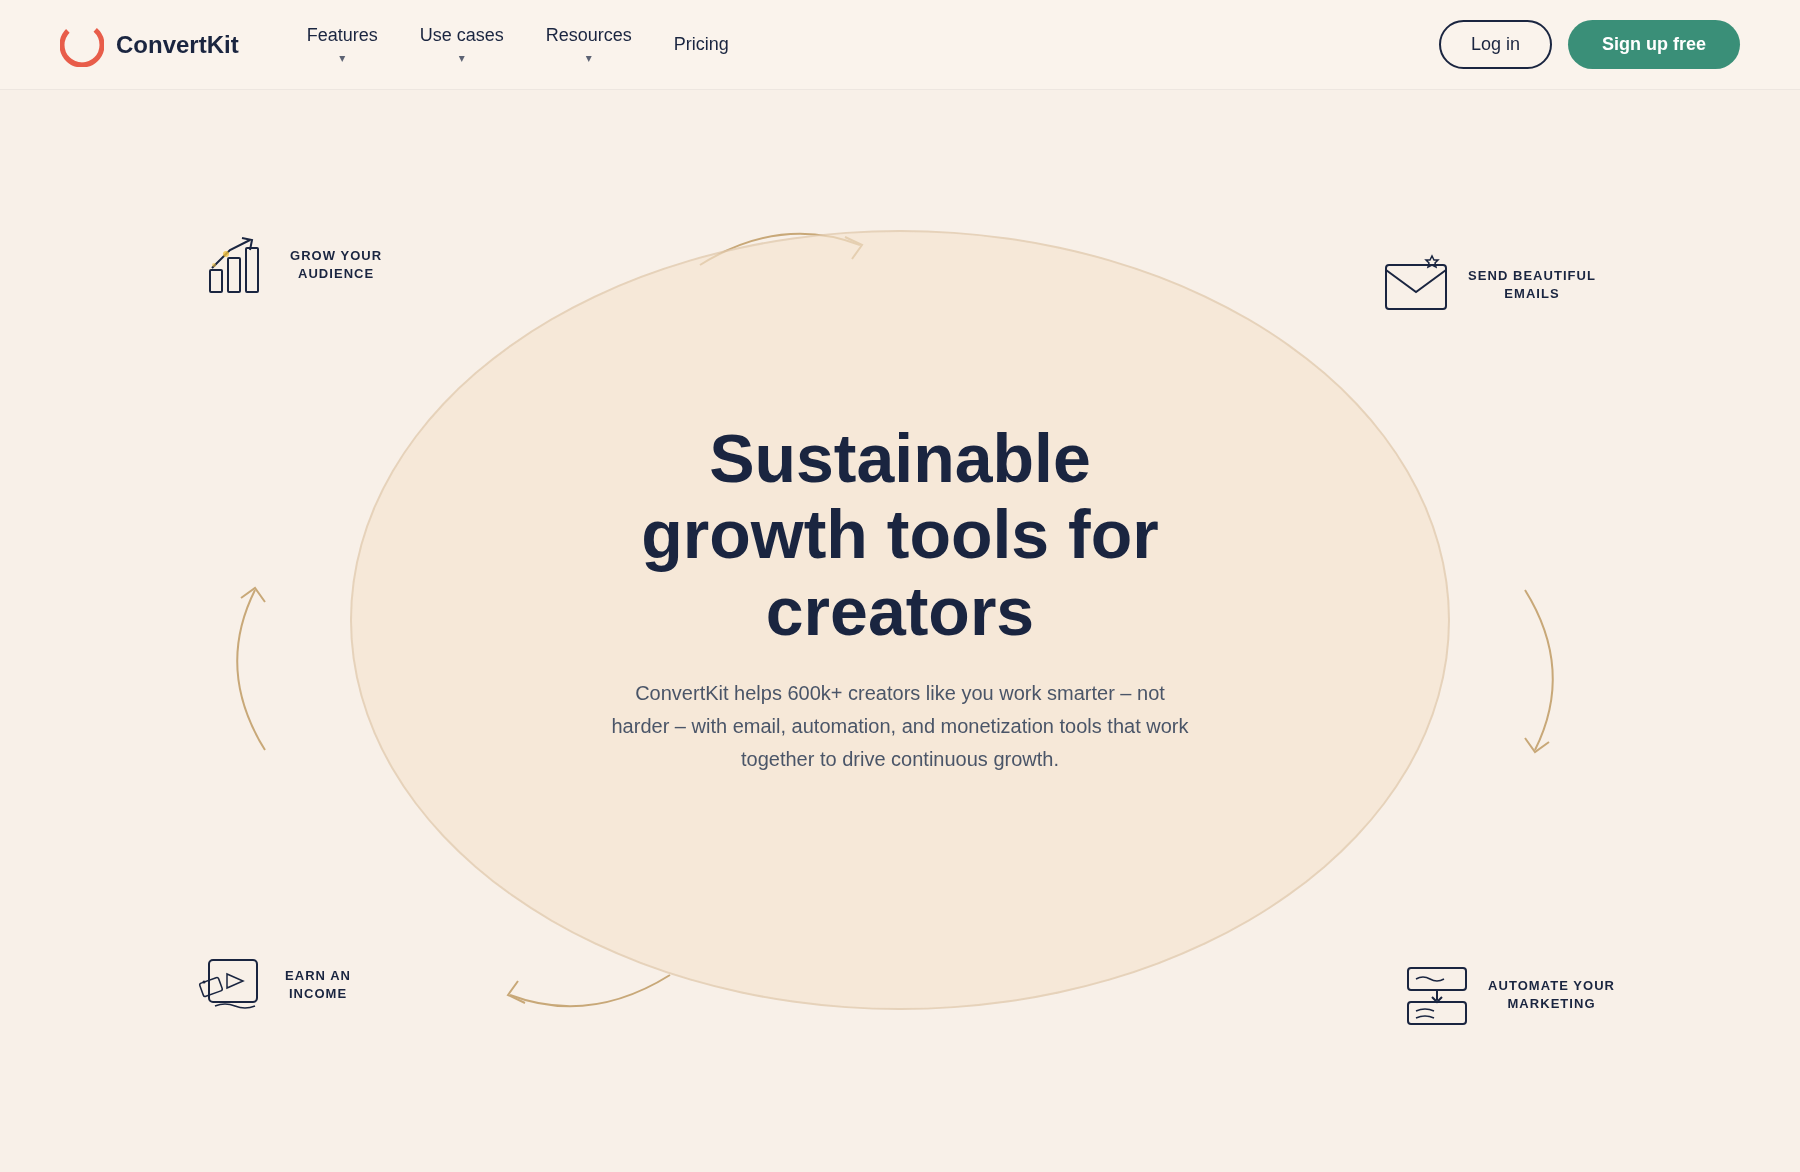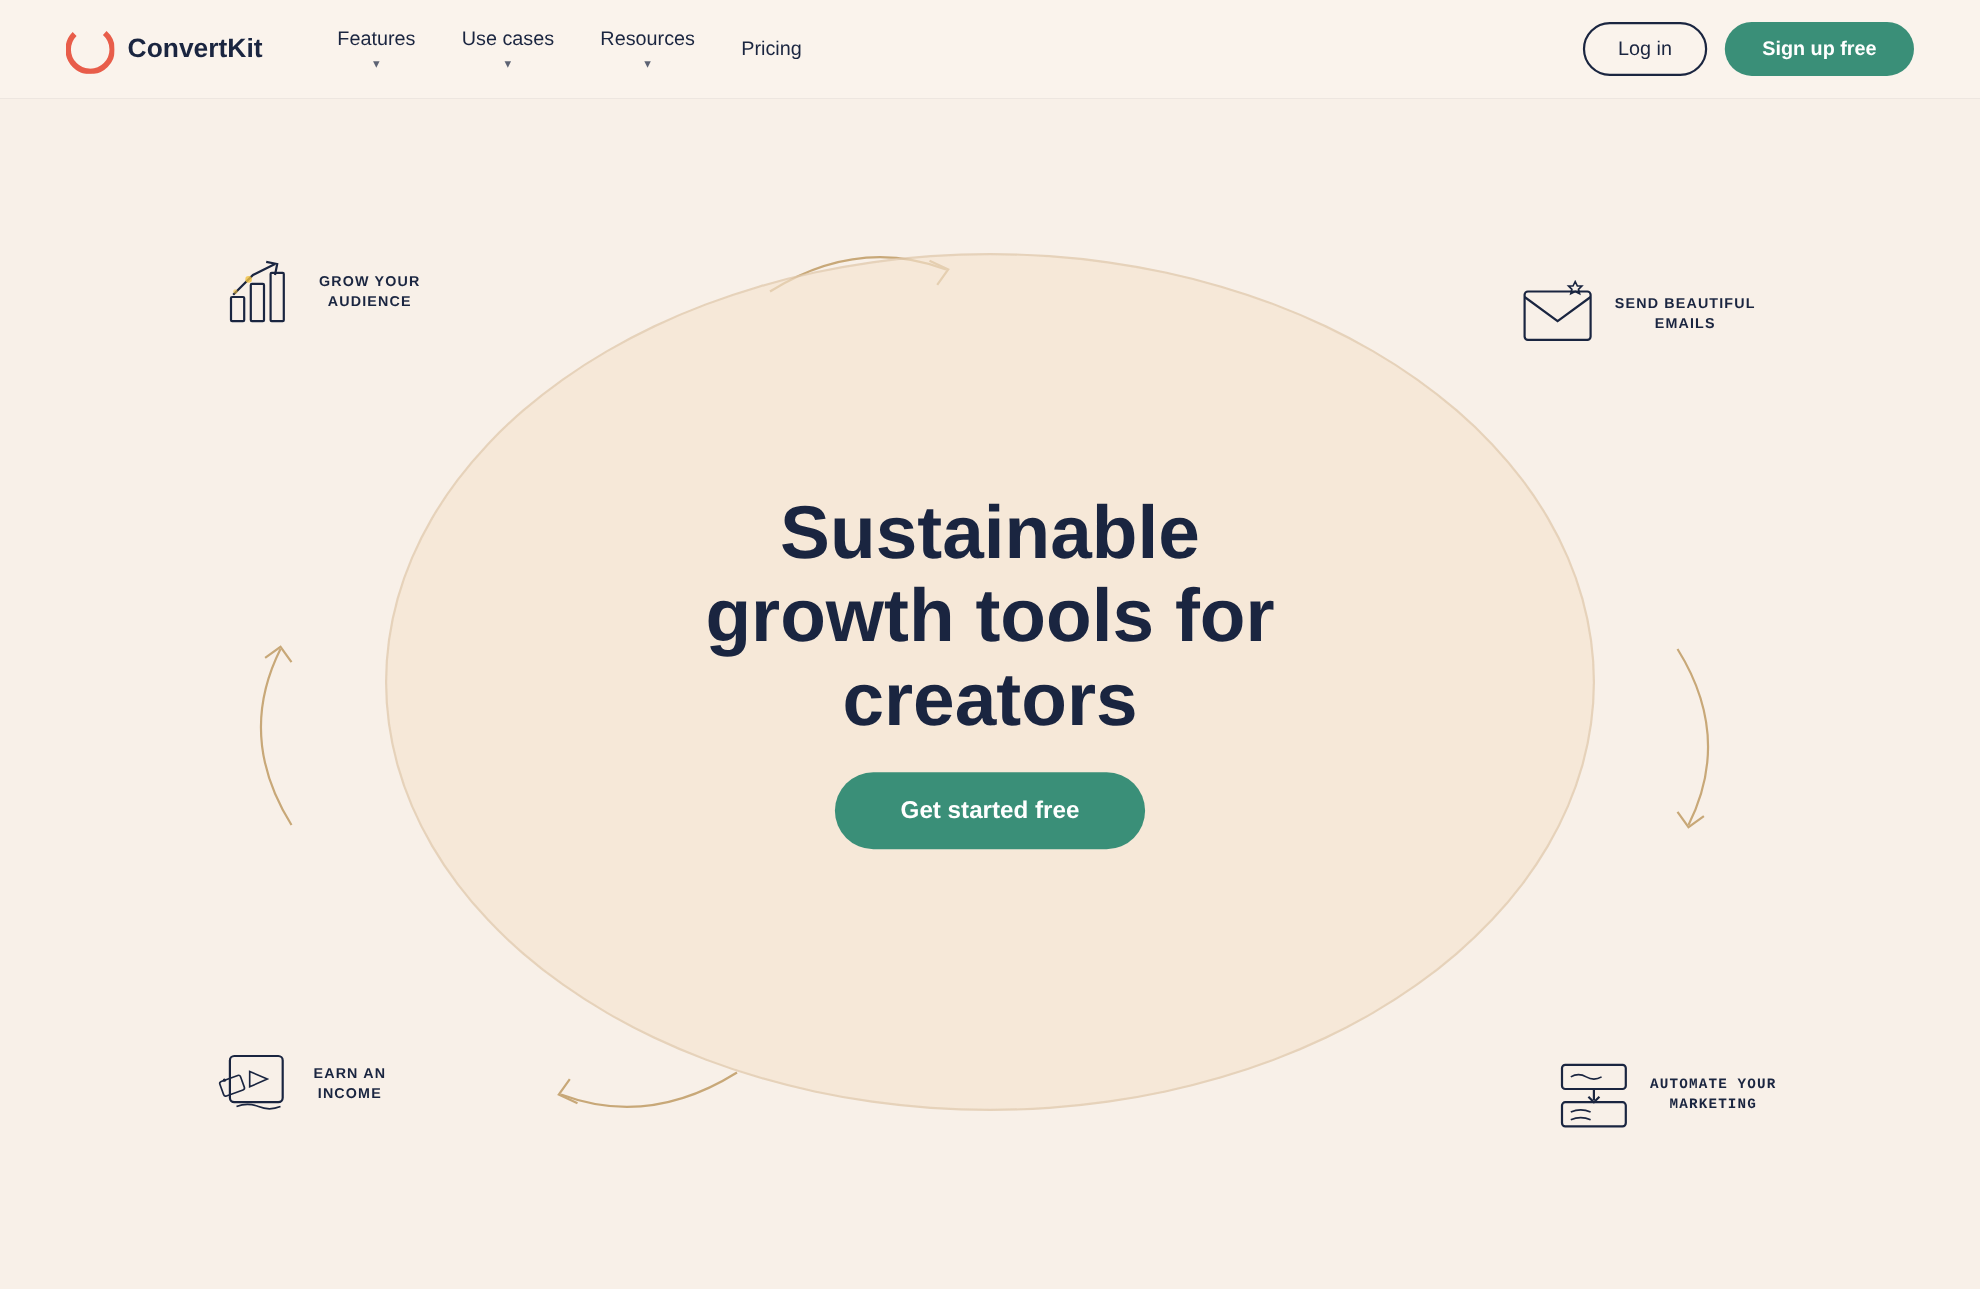--- a/index.html
+++ b/index.html
@@ -213,21 +213,20 @@
     }
 
     .feat-earn {
       left: 195px;
       bottom: 130px;
     }
 
     .feat-automate {
       right: 185px;
       bottom: 120px;
-      font-family: Liberation Mono, monospace;
     }
 
     
     .arrow-svg {
       position: absolute;
       pointer-events: none;
     }
   </style>
 </head>
 <body>
@@ -286,21 +285,21 @@
   <svg class="arrow-svg" style="left:205px; top:480px; width:80px; height:200px;" viewBox="0 0 80 200" fill="none">
     <path d="M 60 180 Q 10 100 50 20" stroke="#c8a878" stroke-width="2" fill="none"></path>
     <path d="M 60 32 L 50 18 L 36 28" stroke="#c8a878" stroke-width="2" fill="none"></path>
   </svg>
 
   <div class="oval-container">
     <div class="oval-bg"></div>
 
     <div class="hero-content">
       <h1 class="hero-title">Sustainable growth tools for creators</h1>
-      <button class="btn-cta">Get started free</button>
+      <p class="hero-subtitle">ConvertKit helps 600k+ creators like you work smarter – not harder – with email, automation, and monetization tools that work together to drive continuous growth.</p>
     </div>
   </div>
 
   <div class="feature-label feat-grow">
     <svg class="feature-icon" viewBox="0 0 80 70" fill="none" xmlns="http://www.w3.org/2000/svg">
 
       <rect x="10" y="40" width="12" height="22" rx="1" stroke="#1a2540" stroke-width="2" fill="none"></rect>
       <rect x="28" y="28" width="12" height="34" rx="1" stroke="#1a2540" stroke-width="2" fill="none"></rect>
       <rect x="46" y="18" width="12" height="44" rx="1" stroke="#1a2540" stroke-width="2" fill="none"></rect>
 

